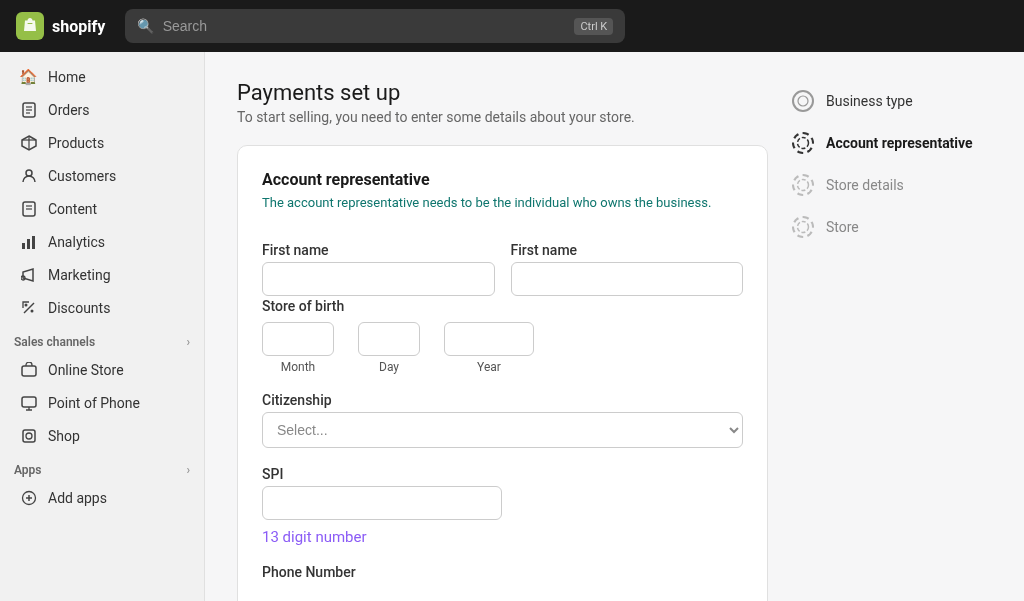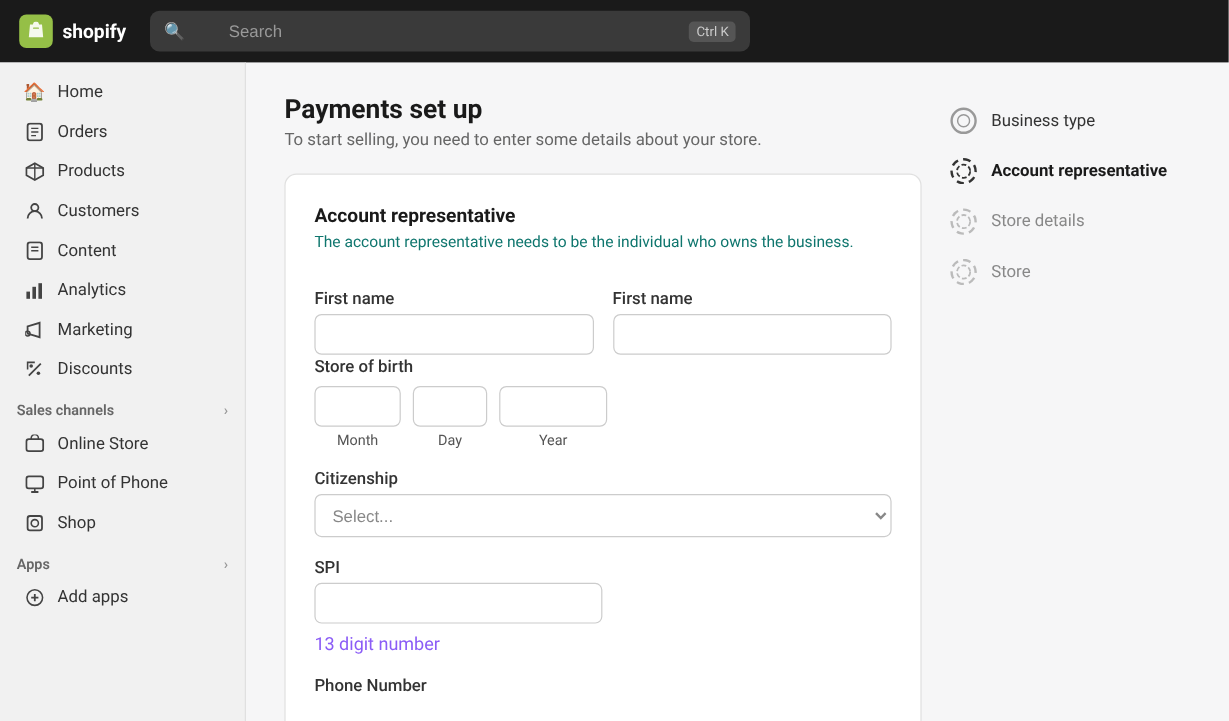--- a/index.html
+++ b/index.html
@@ -48,21 +48,20 @@
       font-size: 14px;
       gap: 8px;
     }
     .search-bar input {
       background: transparent;
       border: none;
       outline: none;
       color: #eab308;
       font-size: 14px;
       flex: 1;
-      margin-left: 28px;
     }
     .search-bar input::placeholder { color: #999; }
     .kbd {
       background: #555;
       color: #ccc;
       padding: 2px 6px;
       border-radius: 4px;
       font-size: 11px;
     }
 
@@ -126,21 +125,21 @@
       gap: 24px;
     }
 
     
     .form-area {
       flex: 1;
       max-width: 740px;
     }
     .page-title {
       font-size: 22px;
-      font-weight: 700;
+      font-weight: 400;
       color: #1a1a1a;
       margin-bottom: 4px;
     }
     .page-subtitle {
       font-size: 14px;
       color: #666;
       margin-bottom: 20px;
     }
     .form-card {
       background: #fff;
@@ -180,21 +179,21 @@
       border-radius: 6px;
       padding: 8px 10px;
       font-size: 14px;
       color: #333;
       outline: none;
       background: #fff;
     }
 
     .dob-group {
       display: flex;
-      gap: 10px;
+      gap: 24px;
       margin-bottom: 0;
     }
     .dob-subgroup {
       display: flex;
       flex-direction: column;
       gap: 4px;
     }
     .dob-subgroup .form-input {
       width: 72px;
     }

